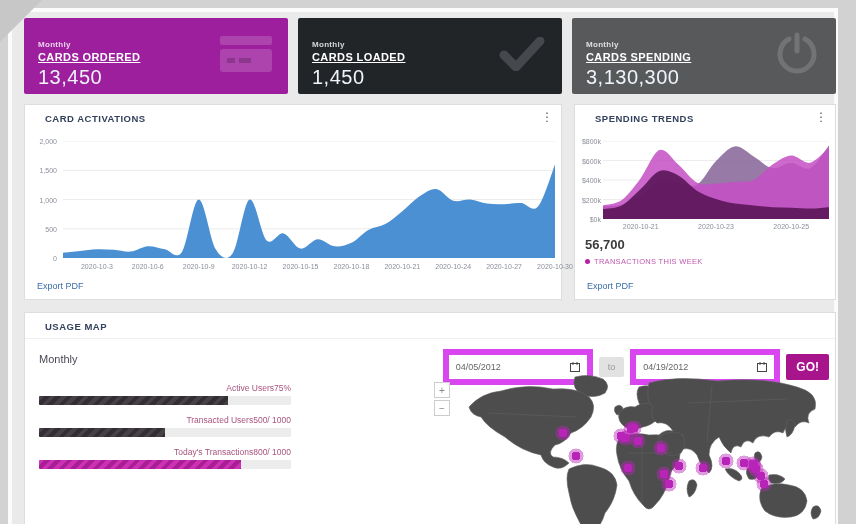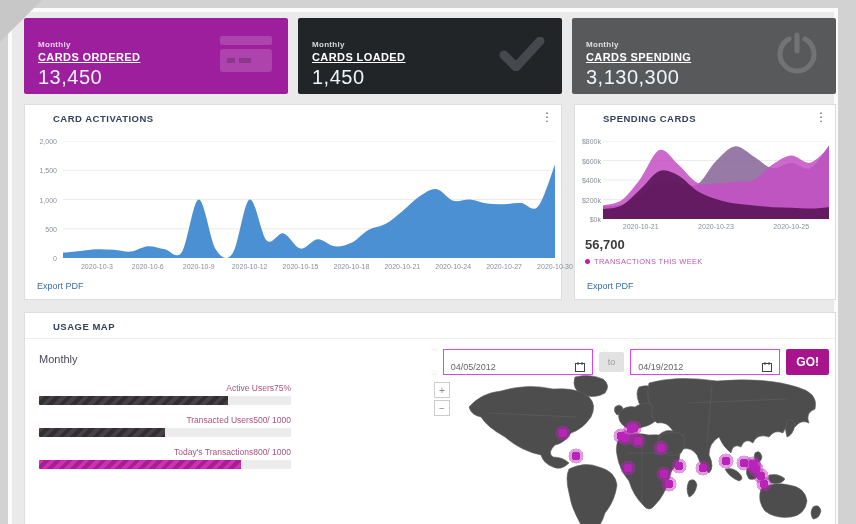--- a/index.html
+++ b/index.html
@@ -14,21 +14,21 @@
   .card{flex:1;border-radius:2px;padding:9px 14px;color:#fff;position:relative;box-sizing:border-box;}
   .card .period{font-size:8px;font-weight:bold;opacity:.8;letter-spacing:.3px;margin-top:13px;}
   .card .title{font-size:11px;font-weight:bold;letter-spacing:.4px;margin-top:2px;text-decoration:underline;}
   .card .value{font-size:20px;color:#eef4fb;margin-top:3px;font-weight:400;letter-spacing:.5px;}
   .card .icon{position:absolute;right:16px;top:50%;transform:translateY(-50%);}
   
   .panel{position:absolute;background:#fff;border:1px solid #ddd;box-sizing:border-box;z-index:5;}
   #panel-activations{left:24px;top:104px;width:538px;height:196px;}
   #panel-trends{left:574px;top:104px;width:262px;height:196px;}
   #panel-usage{left:24px;top:312px;width:812px;height:232px;}
-  .panel-header{position:absolute;left:28px;top:8px;font-size:9.5px;font-weight:bold;
+  .panel-header{position:absolute;left:20px;top:8px;font-size:9.5px;font-weight:bold;
                 color:#33415c;letter-spacing:.5px;}
   .kebab{position:absolute;right:8px;top:6px;font-size:12px;color:#555;cursor:pointer;line-height:1;}
   .export-link{position:absolute;left:12px;font-size:9px;color:#3a6ea8;cursor:pointer;}
   
   .plot{position:absolute;}
   .ytick{position:absolute;right:0;transform:translateY(-50%);font-size:7px;color:#8a8f99;}
   .xtick{position:absolute;top:0;transform:translateX(-50%);font-size:7px;color:#8a8f99;white-space:nowrap;}
   #ca-yticks{position:absolute;left:6px;top:36px;width:26px;height:117px;}
   #ca-plot{left:38px;top:36px;width:492px;height:117px;}
   #ca-xticks{position:absolute;left:38px;top:158px;width:492px;height:10px;}
@@ -43,22 +43,22 @@
   .usage-divider{position:absolute;left:0;top:25px;right:0;height:1px;background:#eee;}
   .activity-label{position:absolute;left:14px;top:40px;font-size:11px;color:#4a4a56;}
   .bars{position:absolute;left:14px;top:70px;width:252px;}
   .bar-row{margin-bottom:10px;}
   .bar-meta{display:flex;justify-content:flex-end;font-size:8.5px;color:#a8547e;margin-bottom:3px;}
   .bar-track{height:9px;background:#ececec;border-radius:1px;overflow:hidden;}
   .bar-fill{height:100%;}
   .bar-dark{background:repeating-linear-gradient(135deg,#474147 0 4px,#332e33 4px 8px);}
   .bar-magenta{background:repeating-linear-gradient(135deg,#ce30b5 0 4px,#a81f93 4px 8px);}
   .dates{position:absolute;right:6px;top:36px;display:flex;align-items:center;gap:6px;}
-  .date-input{width:150px;height:22px;background:#fff;border:1px solid #d946ef;display:flex;
-              align-items:flex-start;justify-content:space-between;padding:12px 7px;box-sizing:border-box;
+  .date-input{width:150px;height:22px;background:#fff;border:6px solid #d946ef;display:flex;
+              align-items:center;justify-content:space-between;padding:12px 7px;box-sizing:border-box;
               font-size:9px;color:#666;cursor:text;}
   .to-chip{background:#e2e2e2;color:#999;font-size:9px;padding:5px 9px;border-radius:2px;}
   .go-btn{color:#fff;font-size:12px;font-weight:bold;padding:6px 10px;border:none;border-radius:2px;cursor:pointer;}
   .zoom-ctrl{position:absolute;left:409px;top:69px;display:flex;flex-direction:column;gap:2px;}
   .zoom-btn{width:16px;height:16px;background:#fff;border:1px solid #ccc;font-size:10px;color:#888;
             display:flex;align-items:center;justify-content:center;cursor:pointer;box-sizing:border-box;}
   #map{position:absolute;left:432px;top:60px;width:380px;height:172px;}
   #map svg{position:absolute;left:0;top:0;}
   .marker{position:absolute;width:18px;height:18px;margin:-9px 0 0 -9px;border-radius:50%;
           background:radial-gradient(circle,#b823b8 0 34%,rgba(184,35,184,.45) 35% 58%,rgba(184,35,184,0) 60%);}
@@ -135,21 +135,21 @@
       <span class="xtick" style="left: 58.6207%;">2020-10-18</span>
       <span class="xtick" style="left: 68.9655%;">2020-10-21</span>
       <span class="xtick" style="left: 79.3103%;">2020-10-24</span>
       <span class="xtick" style="left: 89.6552%;">2020-10-27</span>
       <span class="xtick" style="left: 100%;">2020-10-30</span>
     </div>
   <div class="export-link" style="top:176px;">Export PDF</div>
 </div>
 
 <div class="panel" id="panel-trends">
-  <div class="panel-header">SPENDING CARDS</div>
+  <div class="panel-header">SPENDING TRENDS</div>
   <div class="kebab">⋮</div>
   <div id="st-yticks">
       <span class="ytick" style="top: 0%;">$800k</span>
       <span class="ytick" style="top: 25%;">$600k</span>
       <span class="ytick" style="top: 50%;">$400k</span>
       <span class="ytick" style="top: 75%;">$200k</span>
       <span class="ytick" style="top: 100%;">$0k</span>
     </div>
   <div class="plot" id="st-plot">
     <svg id="st-svg" width="226" height="78" viewBox="0 0 226 78" preserveAspectRatio="none">

